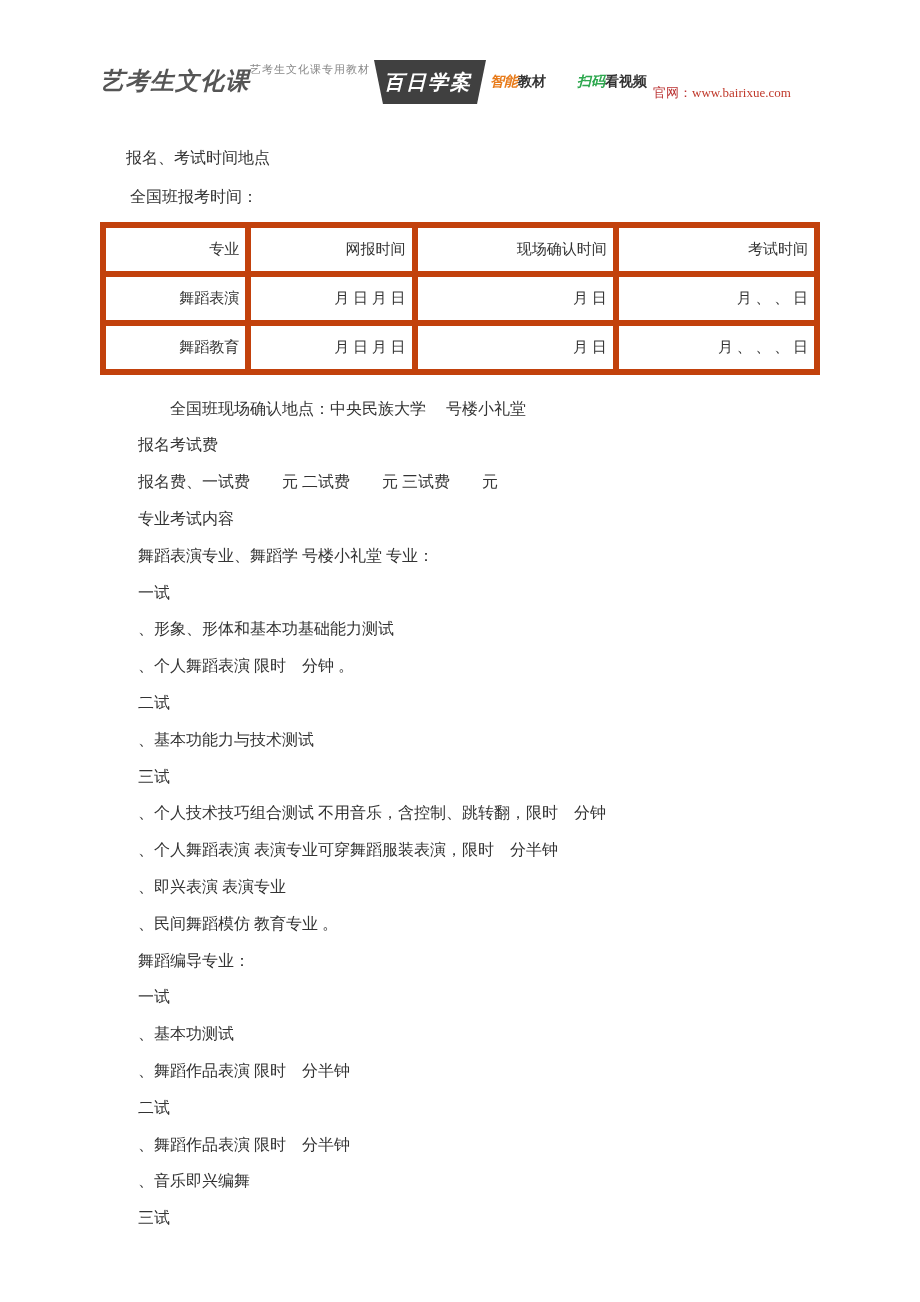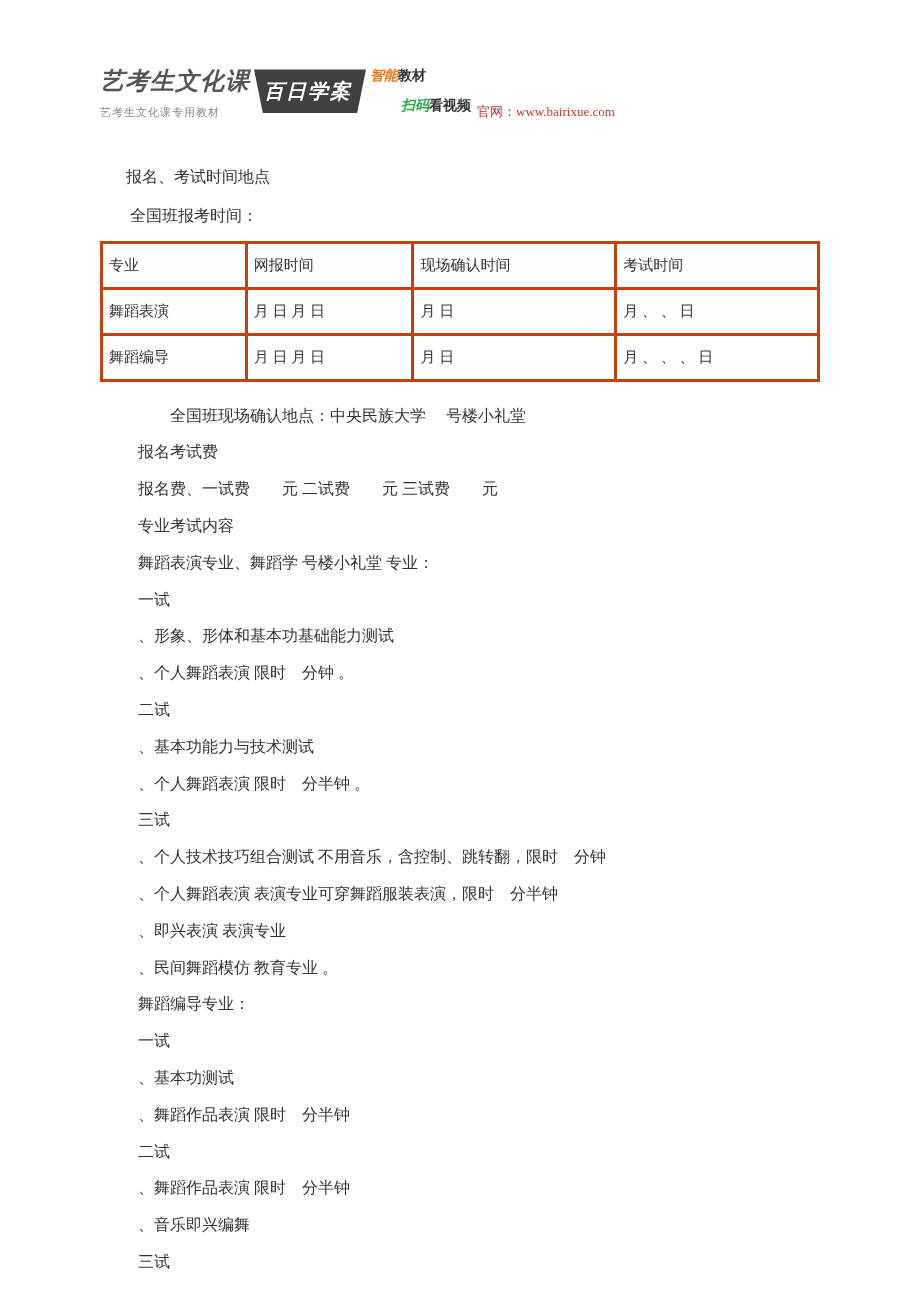--- a/index.html
+++ b/index.html
@@ -13,21 +13,21 @@
       line-height: 1.8;
     }
     .logo-bar {
       display: flex;
       align-items: center;
       gap: 4px;
       margin-bottom: 40px;
     }
     .logo-left {
       display: flex;
-      flex-direction: column;
+      flex-direction: row;
     }
     .logo-left-main {
       font-weight: bold;
       font-size: 24px;
       color: #555;
       font-style: italic;
       letter-spacing: 1px;
     }
     .logo-left-sub {
       font-size: 11px;
@@ -41,25 +41,24 @@
       font-style: italic;
       font-weight: bold;
       padding: 4px 14px 4px 10px;
       font-size: 20px;
       letter-spacing: 2px;
       clip-path: polygon(0 0, 100% 0, 92% 100%, 8% 100%);
       position: relative;
     }
     .logo-right {
       display: flex;
-      flex-direction: column;
+      flex-direction: row;
       font-size: 14px;
       font-weight: bold;
       line-height: 1.2;
-      gap: 13px;
     }
     .lr-top { color: #333; }
     .lr-top .orange { color: #e87b1a; font-style: italic; }
     .lr-bot { color: #333; }
     .lr-bot .green { color: #2ea84f; font-style: italic; margin-left: 31px; }
     .site-link {
       font-size: 13px;
       color: #b33;
       margin-left: 2px;
       align-self: flex-end;
@@ -70,23 +69,23 @@
       margin-bottom: 10px;
     }
     .indent-1 { margin-left: 30px; }
     table {
       border-collapse: collapse;
       width: 100%;
       margin: 10px 0 20px 0;
       font-size: 15px;
     }
     th, td {
-      border: 3px solid #c2410c;
+      border: 6px solid #c2410c;
       padding: 8px 6px;
-      text-align: left;
+      text-align: right;
       font-weight: normal;
     }
     .body-line {
       margin-left: 38px;
       margin-bottom: 8px;
     }
   </style>
 </head>
 <body>
 
@@ -122,40 +121,39 @@
     </tr>
   </thead>
   <tbody>
     <tr>
       <td>舞蹈表演</td>
       <td>月   日   月   日</td>
       <td>月   日</td>
       <td>月  、 、  日</td>
     </tr>
     <tr>
-      <td>舞蹈编导</td>
+      <td>舞蹈教育</td>
       <td>月   日   月    日</td>
       <td>月    日</td>
       <td>月  、 、 、  日</td>
     </tr>
   </tbody>
 </table>
 
 <div>
   <div class="body-line">　　全国班现场确认地点：中央民族大学　 号楼小礼堂</div>
   <div class="body-line">报名考试费</div>
   <div class="body-line">报名费、一试费　　元 二试费　　元 三试费　　元</div>
   <div class="body-line">专业考试内容</div>
   <div class="body-line">舞蹈表演专业、舞蹈学 号楼小礼堂 专业：</div>
   <div class="body-line">一试</div>
   <div class="body-line"> 、形象、形体和基本功基础能力测试</div>
   <div class="body-line"> 、个人舞蹈表演 限时　分钟 。</div>
   <div class="body-line">二试</div>
   <div class="body-line"> 、基本功能力与技术测试</div>
-  <div class="body-line"> 、个人舞蹈表演 限时　分半钟 。</div>
   <div class="body-line">三试</div>
   <div class="body-line"> 、个人技术技巧组合测试 不用音乐，含控制、跳转翻，限时　分钟</div>
   <div class="body-line"> 、个人舞蹈表演 表演专业可穿舞蹈服装表演，限时　分半钟</div>
   <div class="body-line"> 、即兴表演 表演专业</div>
   <div class="body-line"> 、民间舞蹈模仿 教育专业 。</div>
   <div class="body-line">舞蹈编导专业：</div>
   <div class="body-line">一试</div>
   <div class="body-line"> 、基本功测试</div>
   <div class="body-line"> 、舞蹈作品表演 限时　分半钟</div>
   <div class="body-line">二试</div>

